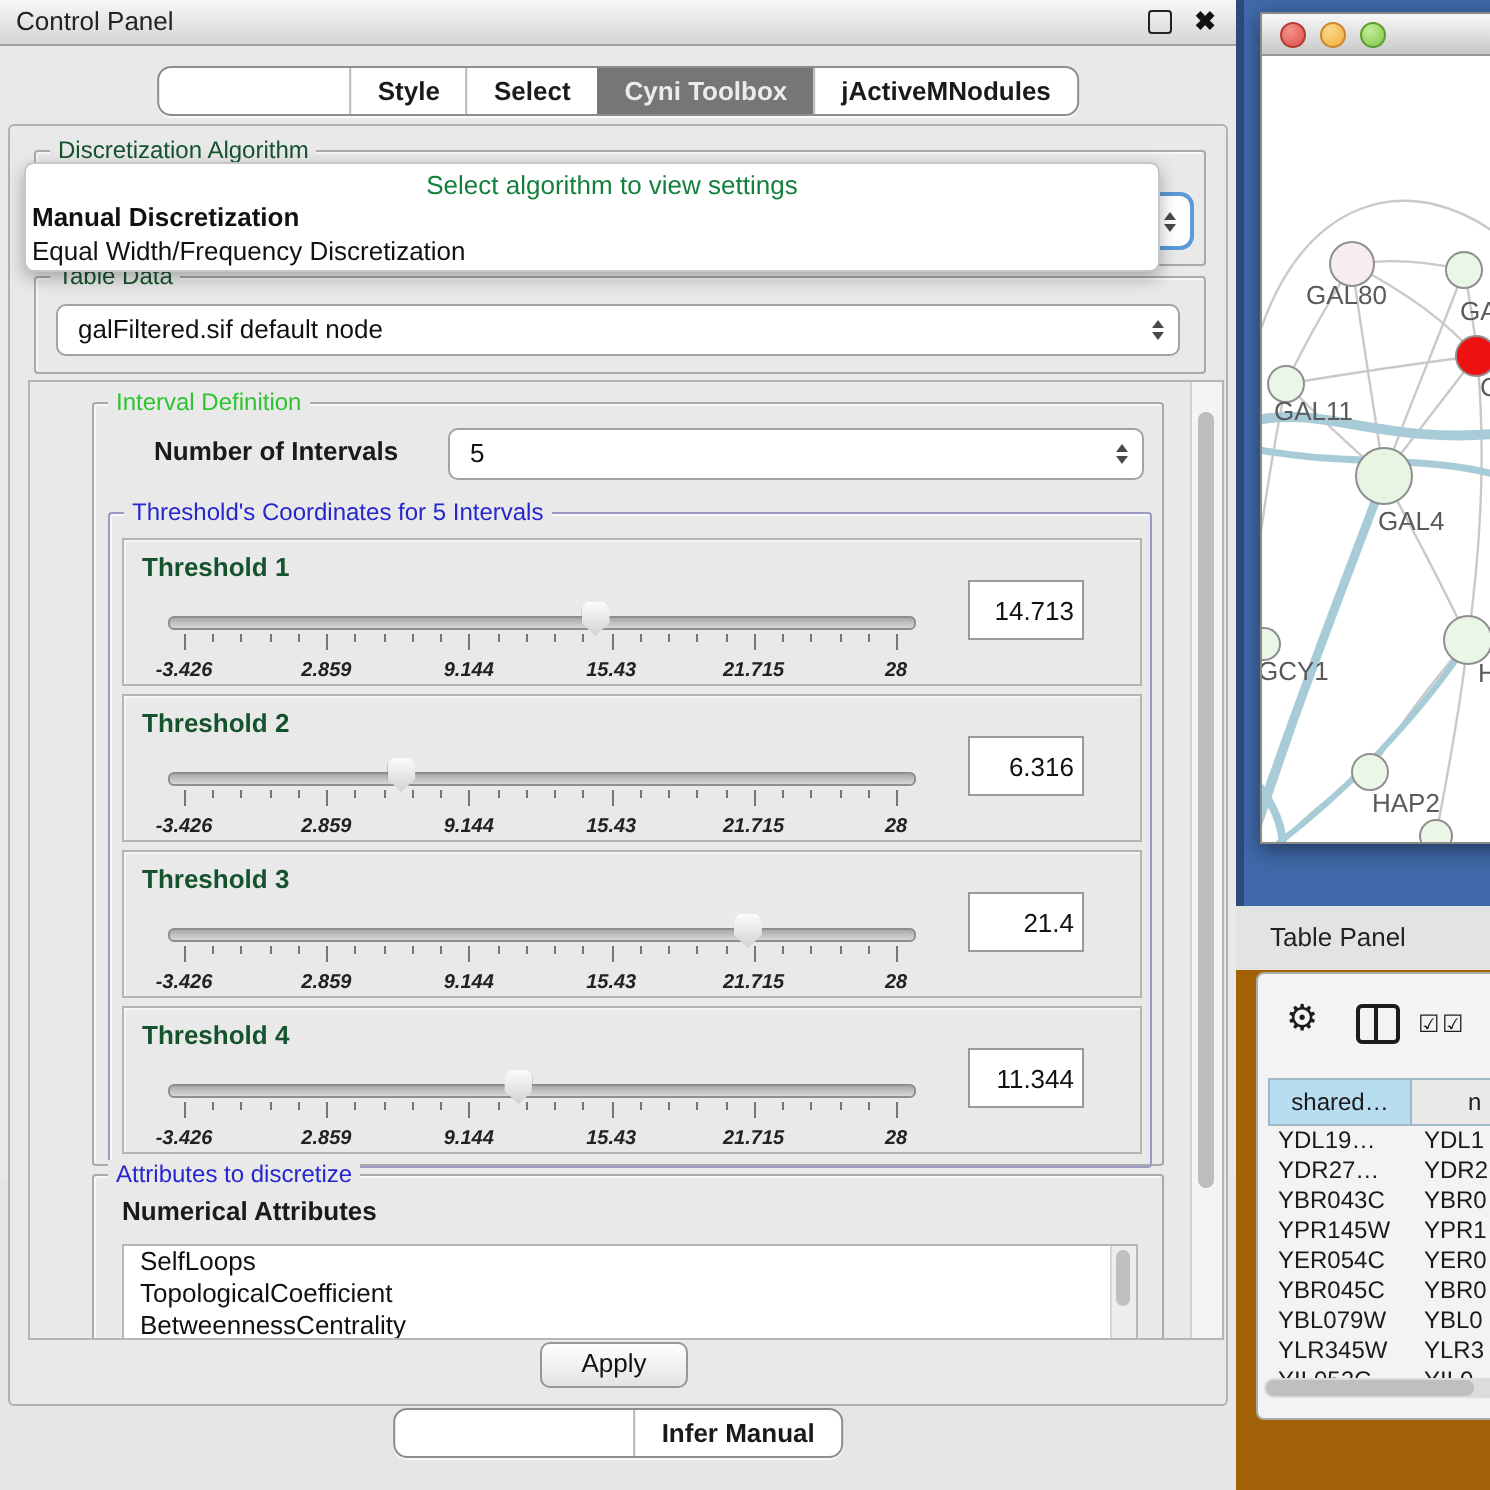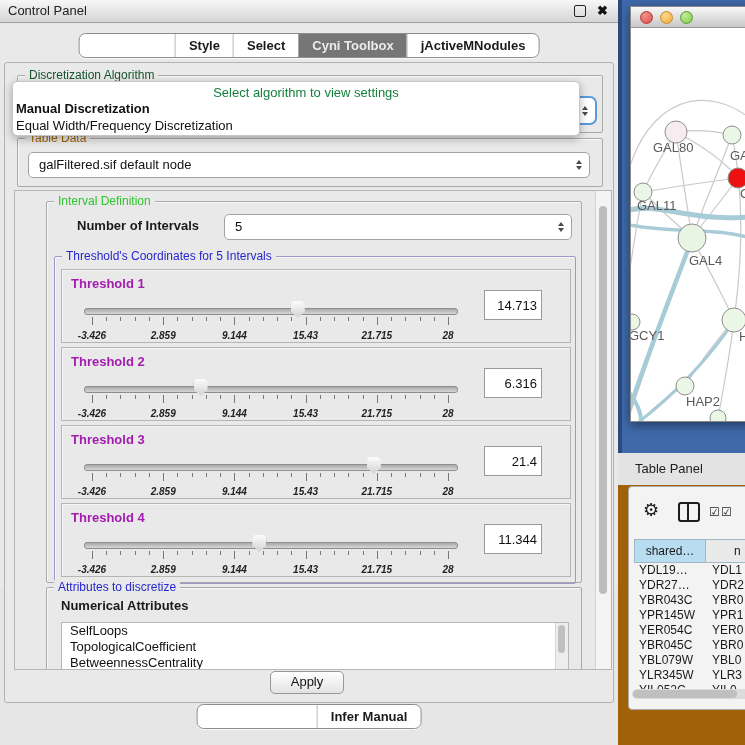--- a/index.html
+++ b/index.html
@@ -50,21 +50,21 @@
   .algo-sliver{position:absolute;left:560px;top:96px;width:33px;height:25px;background:#fff;
        border:2px solid #5b9ad9;border-radius:7px;z-index:2;}
   
   .inner-panel{position:absolute;left:14px;top:190px;width:596px;height:478px;background:#e9e9e9;
        border:1px solid #b6b6b6;overflow:hidden;}
   .vscroll{position:absolute;right:0;top:0;width:15px;height:478px;background:#f4f4f4;border-left:1px solid #d2d2d2;}
   .vscroll .thumb{position:absolute;left:3px;top:15px;width:8px;height:388px;background:#bdbdbd;border-radius:4px;}
   
   .thr-row{position:absolute;left:6px;width:508px;height:72px;border:1px solid #b5b5b5;
        box-shadow:inset 1px 1px 0 rgba(255,255,255,.6);background:#e9e9e9;}
-  .thr-row .tlabel{position:absolute;left:9px;top:6px;font-size:13px;font-weight:bold;color:#a21caf;}
+  .thr-row .tlabel{position:absolute;left:9px;top:6px;font-size:13px;font-weight:bold;color:#14532d;}
   .thr-row input{position:absolute;right:28px;top:20px;width:48px;height:28px;border:1px solid #9a9a9a;
        background:#fff;font-family:"Liberation Sans",sans-serif;font-size:13px;text-align:right;padding:0 4px;color:#111;}
   .track{position:absolute;left:22px;top:38px;width:372px;height:5px;border-radius:3px;
        background:linear-gradient(#a9a9a9,#d8d8d8);border:1px solid #8e8e8e;}
   .thumbp{position:absolute;top:31px;width:14px;height:17px;background:linear-gradient(#fcfcfc,#d2d2d2);
        clip-path:polygon(50% 100%,0 62%,0 18%,18% 0,82% 0,100% 18%,100% 62%);
        filter:drop-shadow(0 0 1px #777);}
   .ticks{position:absolute;left:30px;top:47px;width:356px;height:9px;}
   .tick{position:absolute;top:0;width:1px;background:#777;}
   .tick.major{height:8px;} .tick.minor{height:4px;}
@@ -164,21 +164,21 @@
         </span>
     </div>
 
     <div class="popup">
       <div class="hint">Select algorithm to view settings</div>
       <div class="opt b">Manual Discretization</div>
       <div class="opt">Equal Width/Frequency Discretization</div>
     </div>
 
     <div class="group" style="left:17px;top:138px;width:584px;height:47px;">
-      <span class="gtitle" style="color:#a16207;">Table Data</span>
+      <span class="gtitle" style="color:#14532d;">Table Data</span>
       <div class="combo" style="left:10px;top:13px;right:12px;height:24px;">
         <span class="val">galFiltered.sif default node</span>
         <span class="stepper">
             <span class="up"></span>
             <span class="down"></span>
           </span>
       </div>
     </div>
 
     <div class="inner-panel">

